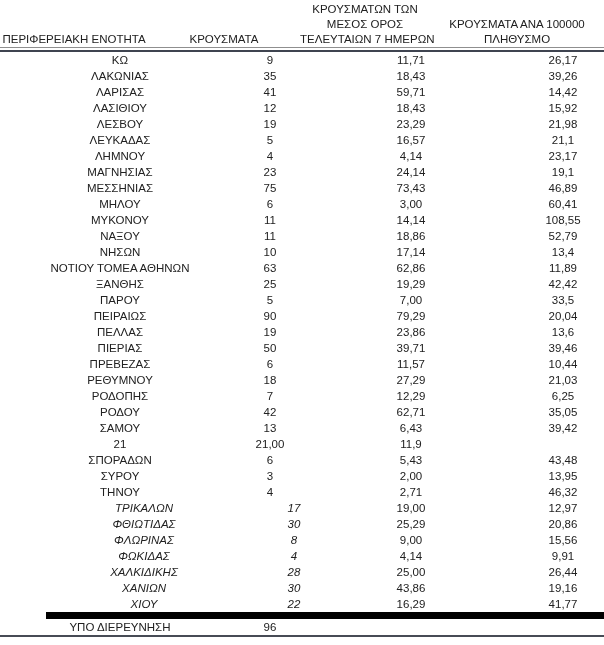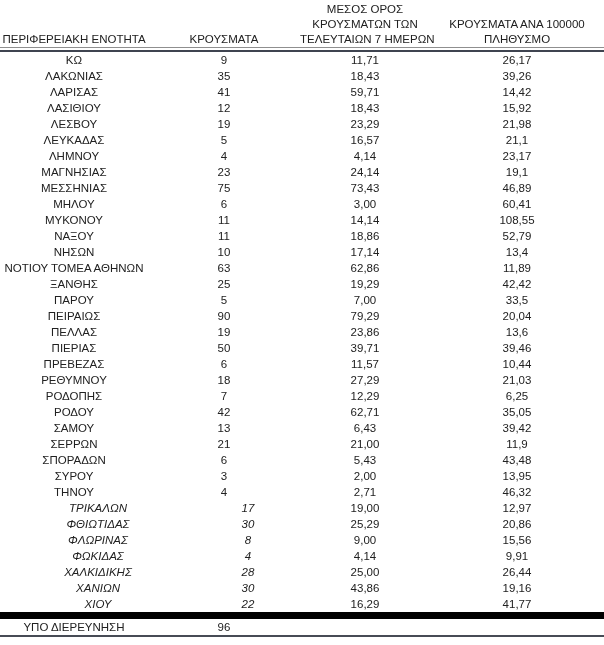--- a/index.html
+++ b/index.html
@@ -40,20 +40,21 @@
     height: 2px;
     background: #3f4450;
     margin-top: 2px;
   }
   
   .row {
     display: grid;
     grid-template-columns: 148px 152px 130px 174px;
     height: 16px;
     line-height: 16px;
+    margin-left: 46px;
   }
   .row.sep {
     border-bottom: 7px solid #000000;
   }
   .cell {
     text-align: center;
     white-space: nowrap;
     overflow: hidden;
   }
   .cell.it {
@@ -71,22 +72,22 @@
 <div class="page">
 
   <div class="thead">
     <div class="hcol">
       <span class="hline">ΠΕΡΙΦΕΡΕΙΑΚΗ ΕΝΟΤΗΤΑ</span>
     </div>
     <div class="hcol">
       <span class="hline">ΚΡΟΥΣΜΑΤΑ</span>
     </div>
     <div class="hcol">
+      <span class="hline">ΚΡΟΥΣΜΑΤΩΝ ΤΩΝ</span>
       <span class="hline">ΜΕΣΟΣ ΟΡΟΣ</span>
-      <span class="hline">ΚΡΟΥΣΜΑΤΩΝ ΤΩΝ</span>
       <span class="hline">ΤΕΛΕΥΤΑΙΩΝ 7 ΗΜΕΡΩΝ</span>
     </div>
     <div class="hcol">
       <span class="hline">ΚΡΟΥΣΜΑΤΑ ΑΝΑ 100000</span>
       <span class="hline">ΠΛΗΘΥΣΜΟ</span>
     </div>
   </div>
 
   <div class="rule-thick"></div>
 
@@ -229,21 +230,20 @@
         <div class="cell">62,71</div>
         <div class="cell">35,05</div>
       </div>
       <div class="row">
         <div class="cell">ΣΑΜΟΥ</div>
         <div class="cell">13</div>
         <div class="cell">6,43</div>
         <div class="cell">39,42</div>
       </div>
       <div class="row">
-        <div class="cell">ΣΕΡΡΩΝ</div>
         <div class="cell">21</div>
         <div class="cell">21,00</div>
         <div class="cell">11,9</div>
       </div>
       <div class="row">
         <div class="cell">ΣΠΟΡΑΔΩΝ</div>
         <div class="cell">6</div>
         <div class="cell">5,43</div>
         <div class="cell">43,48</div>
       </div>

